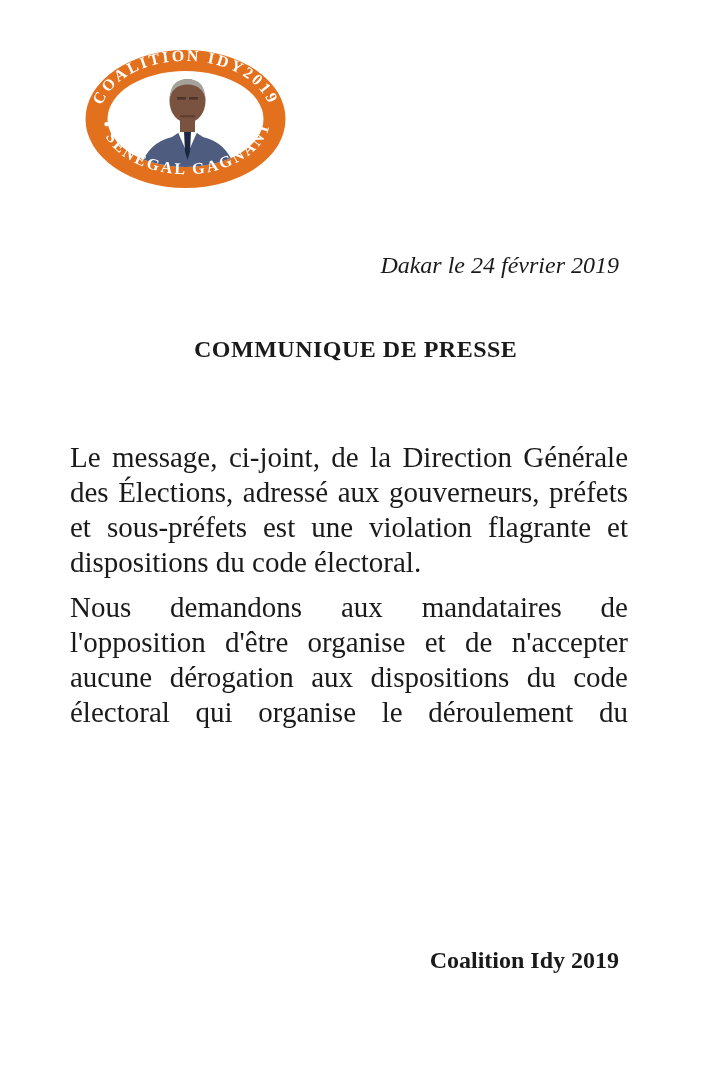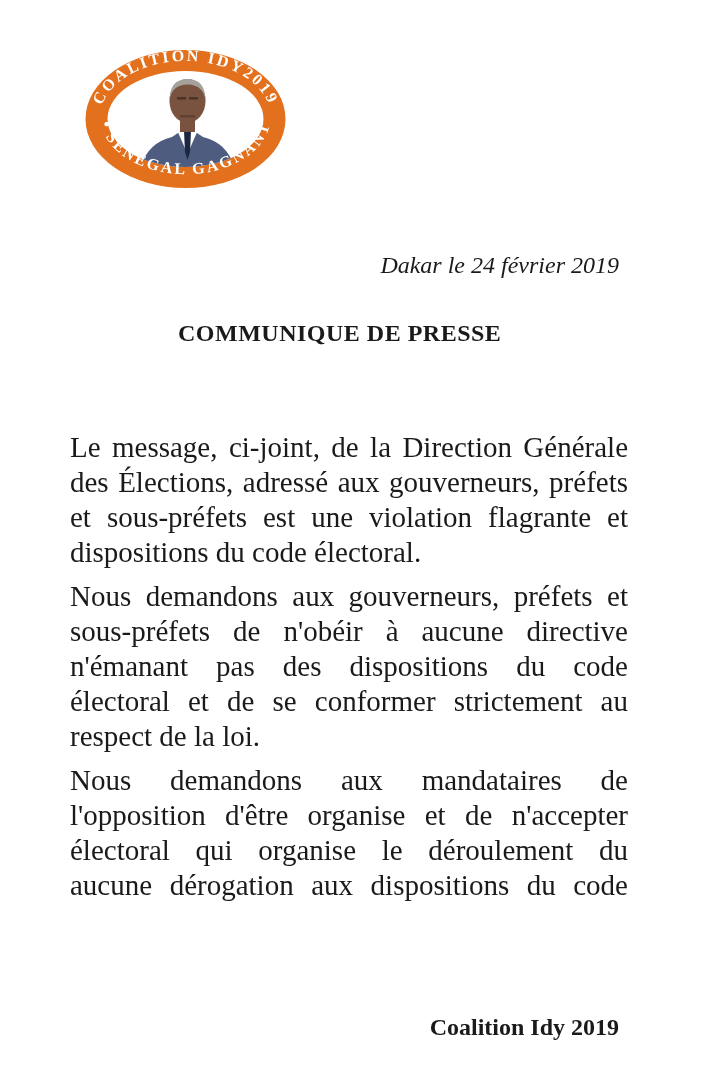--- a/index.html
+++ b/index.html
@@ -36,46 +36,46 @@
     right: 88px;
     font-size: 24px;
     line-height: 30px;
     white-space: nowrap;
     font-style: italic;
   }
   .title {
     position: absolute;
     top: 318px;
     left: 178px;
-    margin: 0;
+    margin: 16px;
     font-size: 24px;
     font-weight: bold;
     line-height: 30px;
     white-space: nowrap;
     letter-spacing: 0.5px;
   }
   .body-block {
     position: absolute;
     top: 430px;
     left: 70px;
     width: 558px;
     font-size: 29px;
   }
-  .paragraph { margin: 0 0 9px 0; }
+  .paragraph { margin: 10px 0 9px 0; }
   .line {
     line-height: 35px;
     text-align: justify;
     text-align-last: justify;
     text-justify: inter-word;
     white-space: normal;
   }
   .line.last { text-align-last: left; }
   .signature {
     position: absolute;
-    top: 1012px;
+    top: 945px;
     right: 88px;
     font-size: 24px;
     font-weight: bold;
     line-height: 30px;
     white-space: nowrap;
   }
 </style>
 </head>
 <body>
 
@@ -120,29 +120,22 @@
   <h1 class="title">COMMUNIQUE DE PRESSE</h1>
 
   <div class="body-block">
       <div class="paragraph">
         <div class="line">Le message, ci-joint, de la Direction Générale</div>
         <div class="line">des Élections, adressé aux gouverneurs, préfets</div>
         <div class="line">et sous-préfets est une violation flagrante et</div>
         <div class="line last">dispositions du code électoral.</div>
       </div>
       <div class="paragraph">
-        <div class="line">Nous demandons aux gouverneurs, préfets et</div>
-        <div class="line">sous-préfets de n'obéir à aucune directive</div>
-        <div class="line">n'émanant pas des dispositions du code</div>
-        <div class="line">électoral et de se conformer strictement au</div>
-        <div class="line last">respect de la loi.</div>
-      </div>
-      <div class="paragraph">
         <div class="line">Nous demandons aux mandataires de</div>
         <div class="line">l'opposition d'être organise et de n'accepter</div>
+        <div class="line">aucune dérogation aux dispositions du code</div>
         <div class="line">électoral qui organise le déroulement du</div>
-        <div class="line">aucune dérogation aux dispositions du code</div>
       </div>
     </div>
 
   <div class="signature">Coalition Idy 2019</div>
 
 </div>
 
 </body></html>

